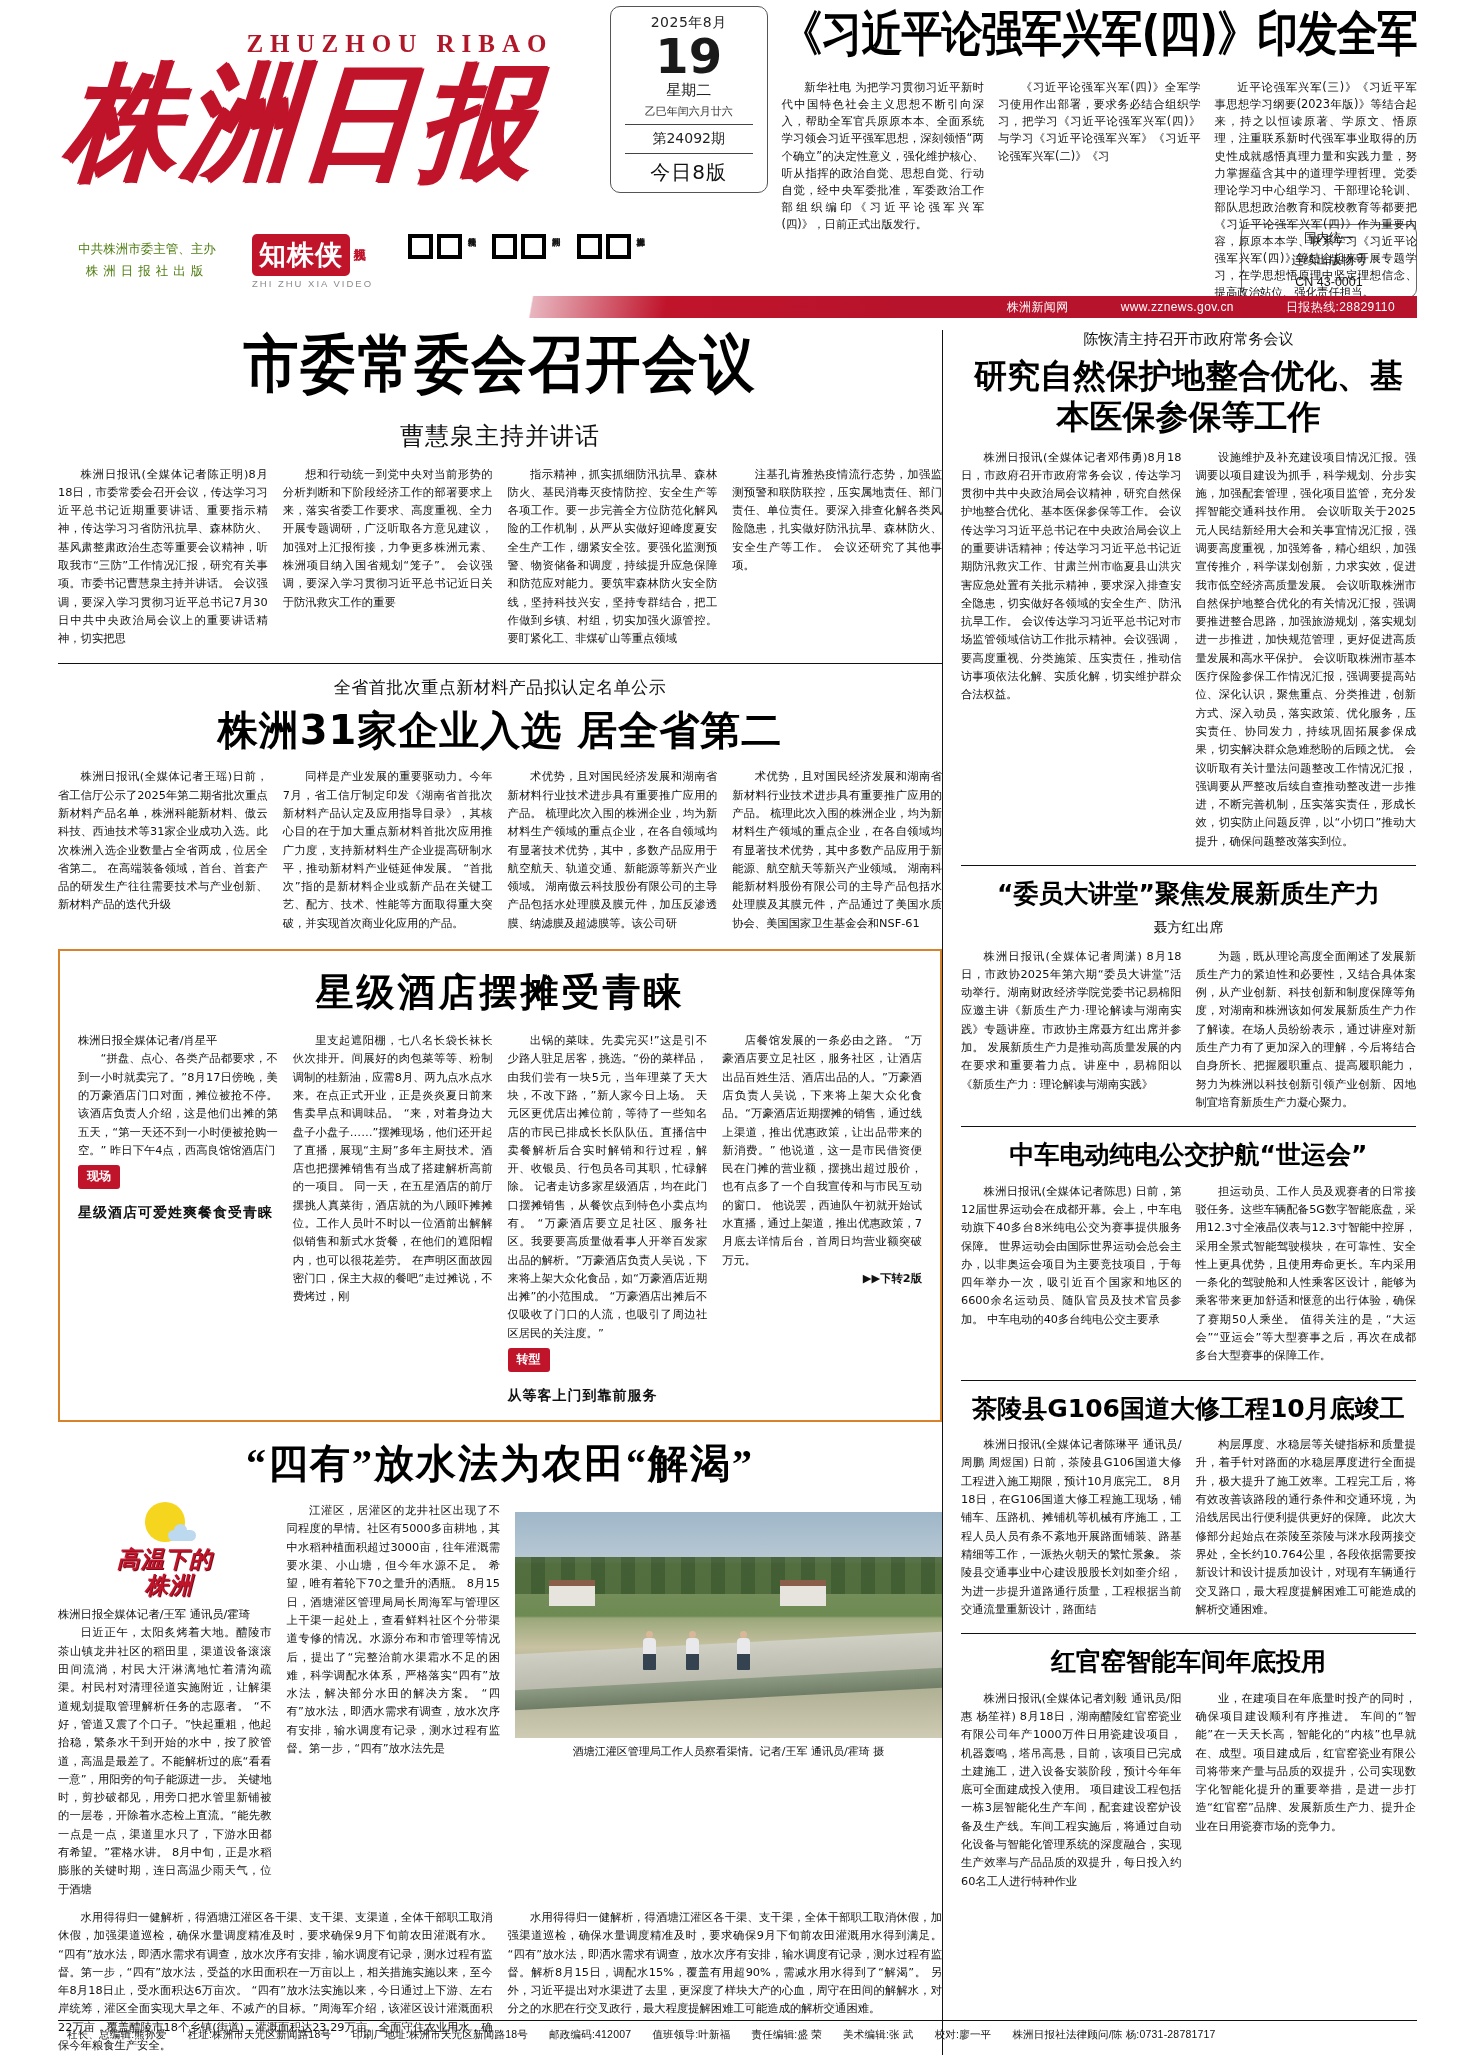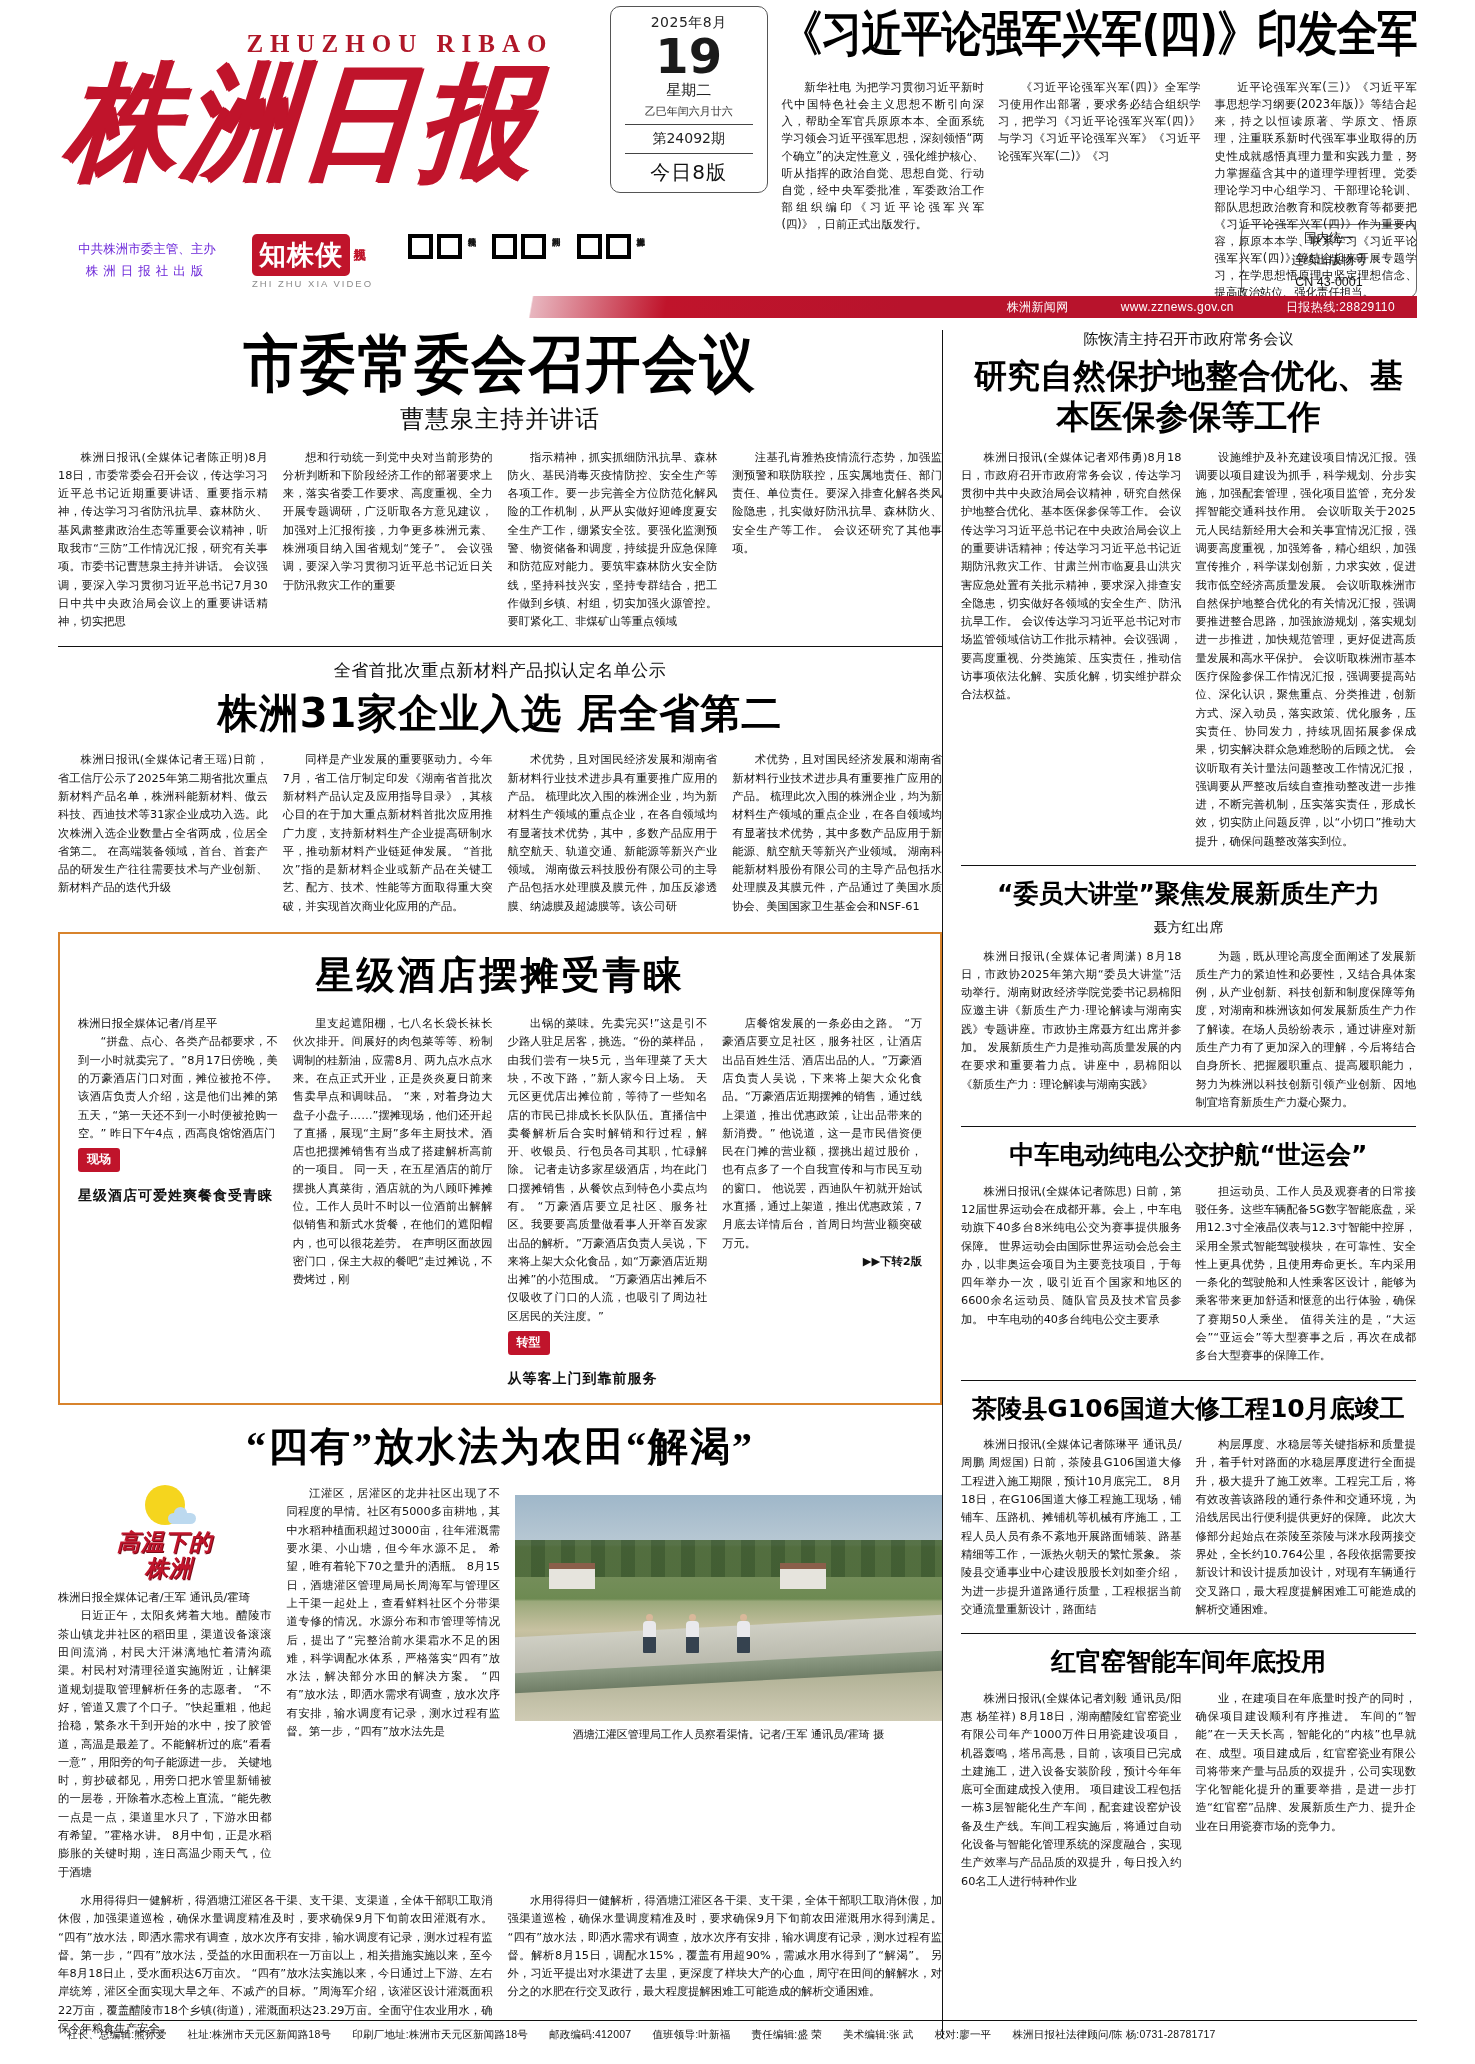--- a/index.html
+++ b/index.html
@@ -60,21 +60,21 @@
   .flag-cols { display: flex; gap: 14px; margin-top: 26px; }
   .flag-cols .col {
     flex: 1; font-size: 11.4px; line-height: 1.5; text-align: justify;
     font-family: "DejaVu Sans", sans-serif; color: #111;
   }
   .flag-cols .col p { text-indent: 2em; }
   .cont-mark { font-weight: bold; }
 
   
   .pubstrip { display: flex; align-items: center; height: 66px; gap: 16px; margin-top: -4px; }
-  .pubtext { font-size: 12.5px; line-height: 1.75; color: #6d28d9; width: 178px; text-align: center; }
+  .pubtext { font-size: 12.5px; line-height: 1.75; color: #4d7c0f; width: 178px; text-align: center; }
   .pubtext .l2 { letter-spacing: 5px; }
   .zzx-logo { display: flex; align-items: flex-end; }
   .zzx-badge {
     background: #c0142b; color: #fff; font-weight: bold; font-size: 27px;
     padding: 3px 7px; border-radius: 5px; letter-spacing: 1px;
     font-family: "DejaVu Sans", sans-serif;
   }
   .zzx-side {
     color: #c0142b; font-size: 12px; font-weight: bold; line-height: 1.15;
     margin-left: 2px; writing-mode: vertical-rl; height: 38px;
@@ -124,21 +124,21 @@
   }
 
   
   .kicker { text-align: center; font-size: 17px; color: #111; margin-bottom: 7px; letter-spacing: .5px; }
   .kicker-sm { text-align: center; font-size: 15px; color: #111; margin-bottom: 6px; }
   .h-mega {
     text-align: center; font-family: "DejaVu Sans", sans-serif; font-weight: bold;
     font-size: 55px; letter-spacing: 2px; line-height: 1.12;
     transform: scaleY(1.12); transform-origin: center top;
   }
-  .h-sub { text-align: center; font-size: 24px; color: #111; margin-top: 11px; letter-spacing: 1px; }
+  .h-sub { text-align: center; font-size: 24px; color: #111; margin-top: 28px; letter-spacing: 1px; }
   .h-big {
     text-align: center; font-family: "DejaVu Sans", sans-serif; font-weight: bold;
     font-size: 40px; letter-spacing: 1px; line-height: 1.22;
   }
   .h-serif {
     text-align: center; font-family: "Liberation Serif", "DejaVu Serif", serif;
     font-weight: bold; font-size: 40px; letter-spacing: 2px; line-height: 1.2;
   }
   .h-rcol {
     text-align: center; font-family: "DejaVu Sans", sans-serif; font-weight: bold;

